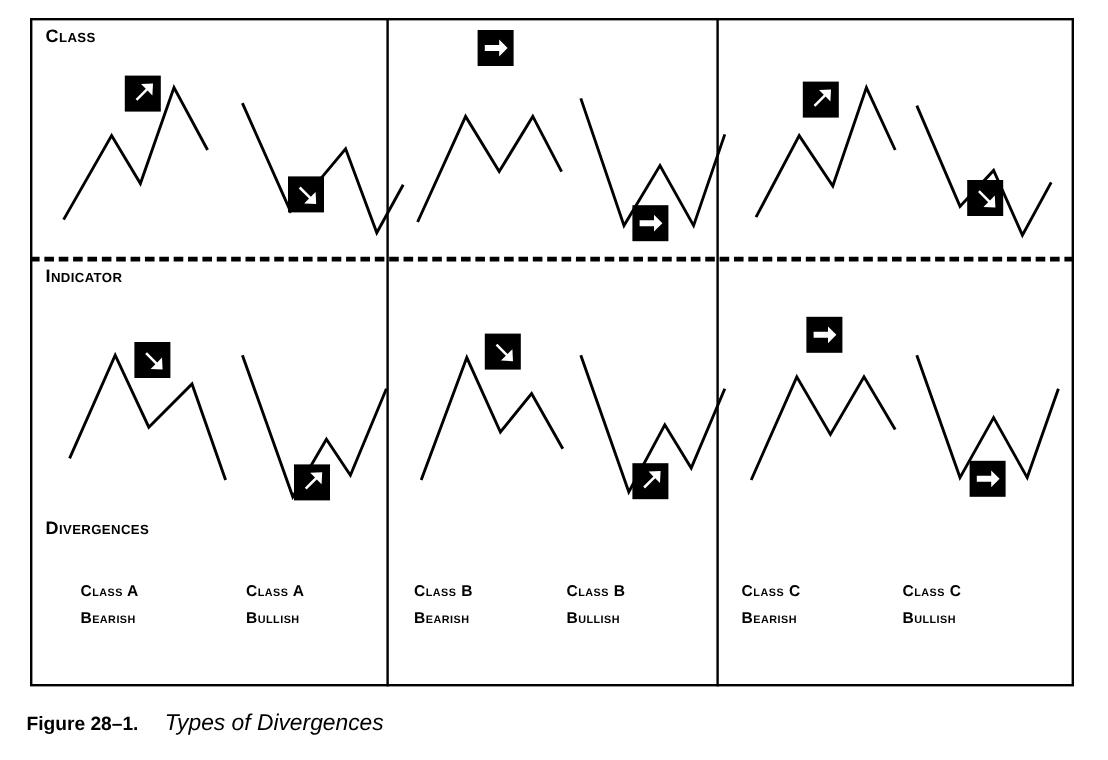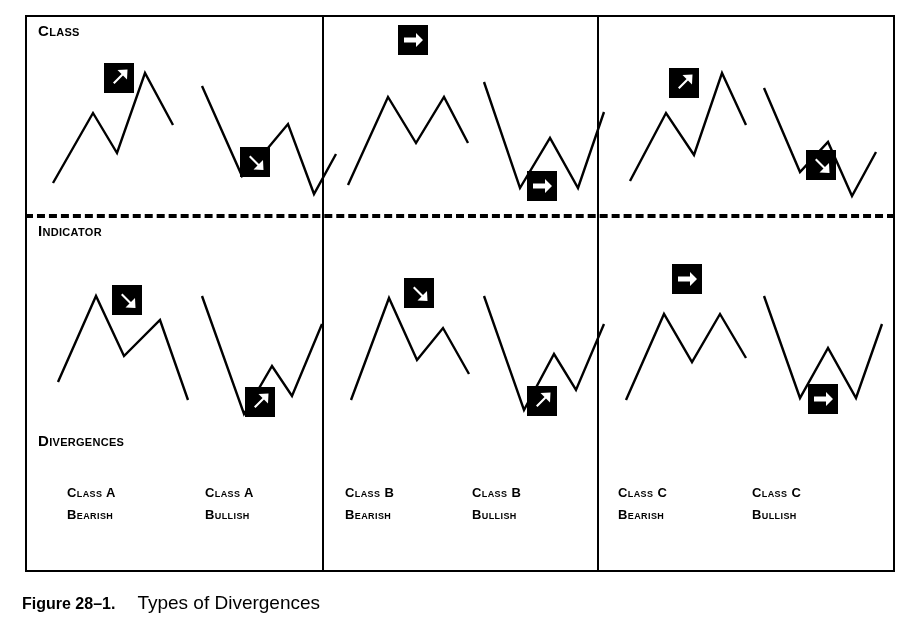--- a/index.html
+++ b/index.html
@@ -99,20 +99,21 @@
   .figcaption .num{
     font-family:Liberation Sans, sans-serif;
     font-weight:bold;
     font-size:16px;
   }
   .figcaption .txt{
     font-family:"Liberation Sans", sans-serif;
     font-weight:normal;
     font-size:19px;
     margin-left:22px;
+    font-style:italic;
   }
 </style>
 </head>
 <body>
 
 <div id="figure-root">
 
   <div class="frame"></div>
   <div class="vdiv v1"></div>
   <div class="vdiv v2"></div>

